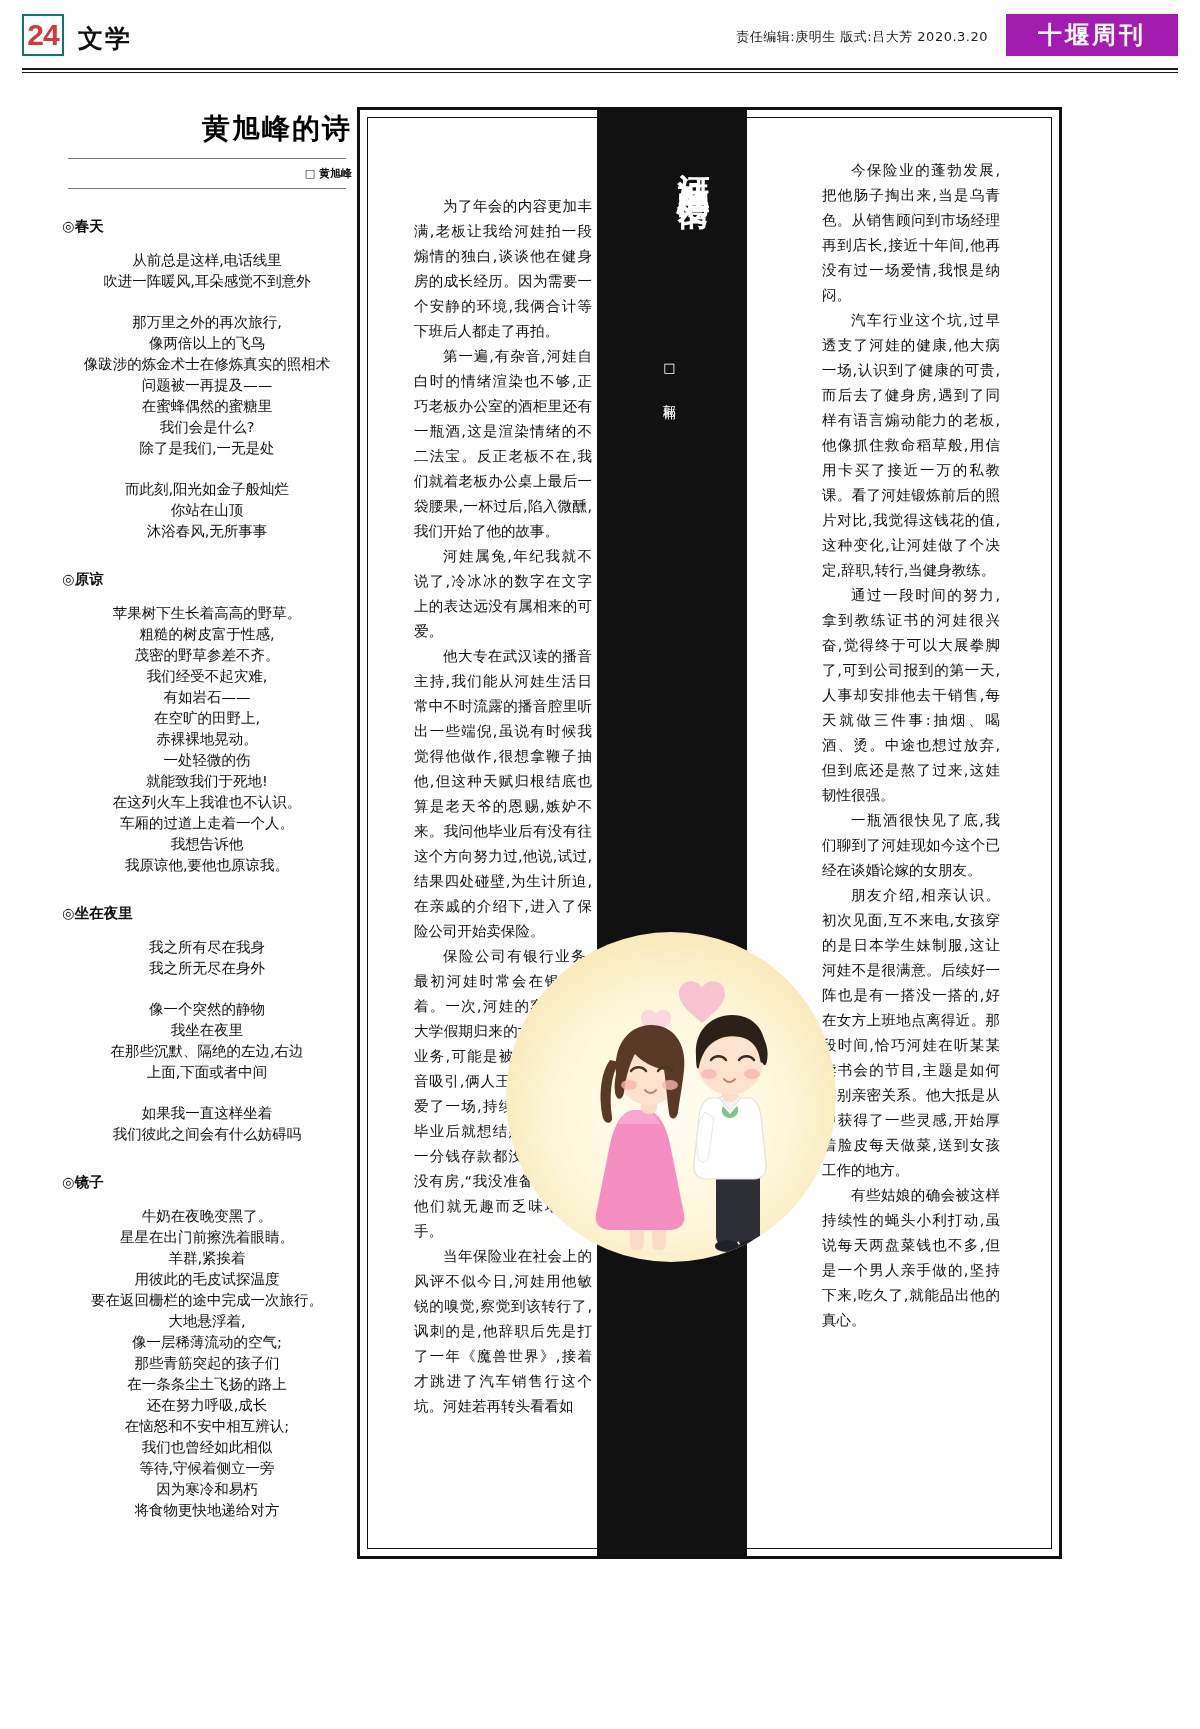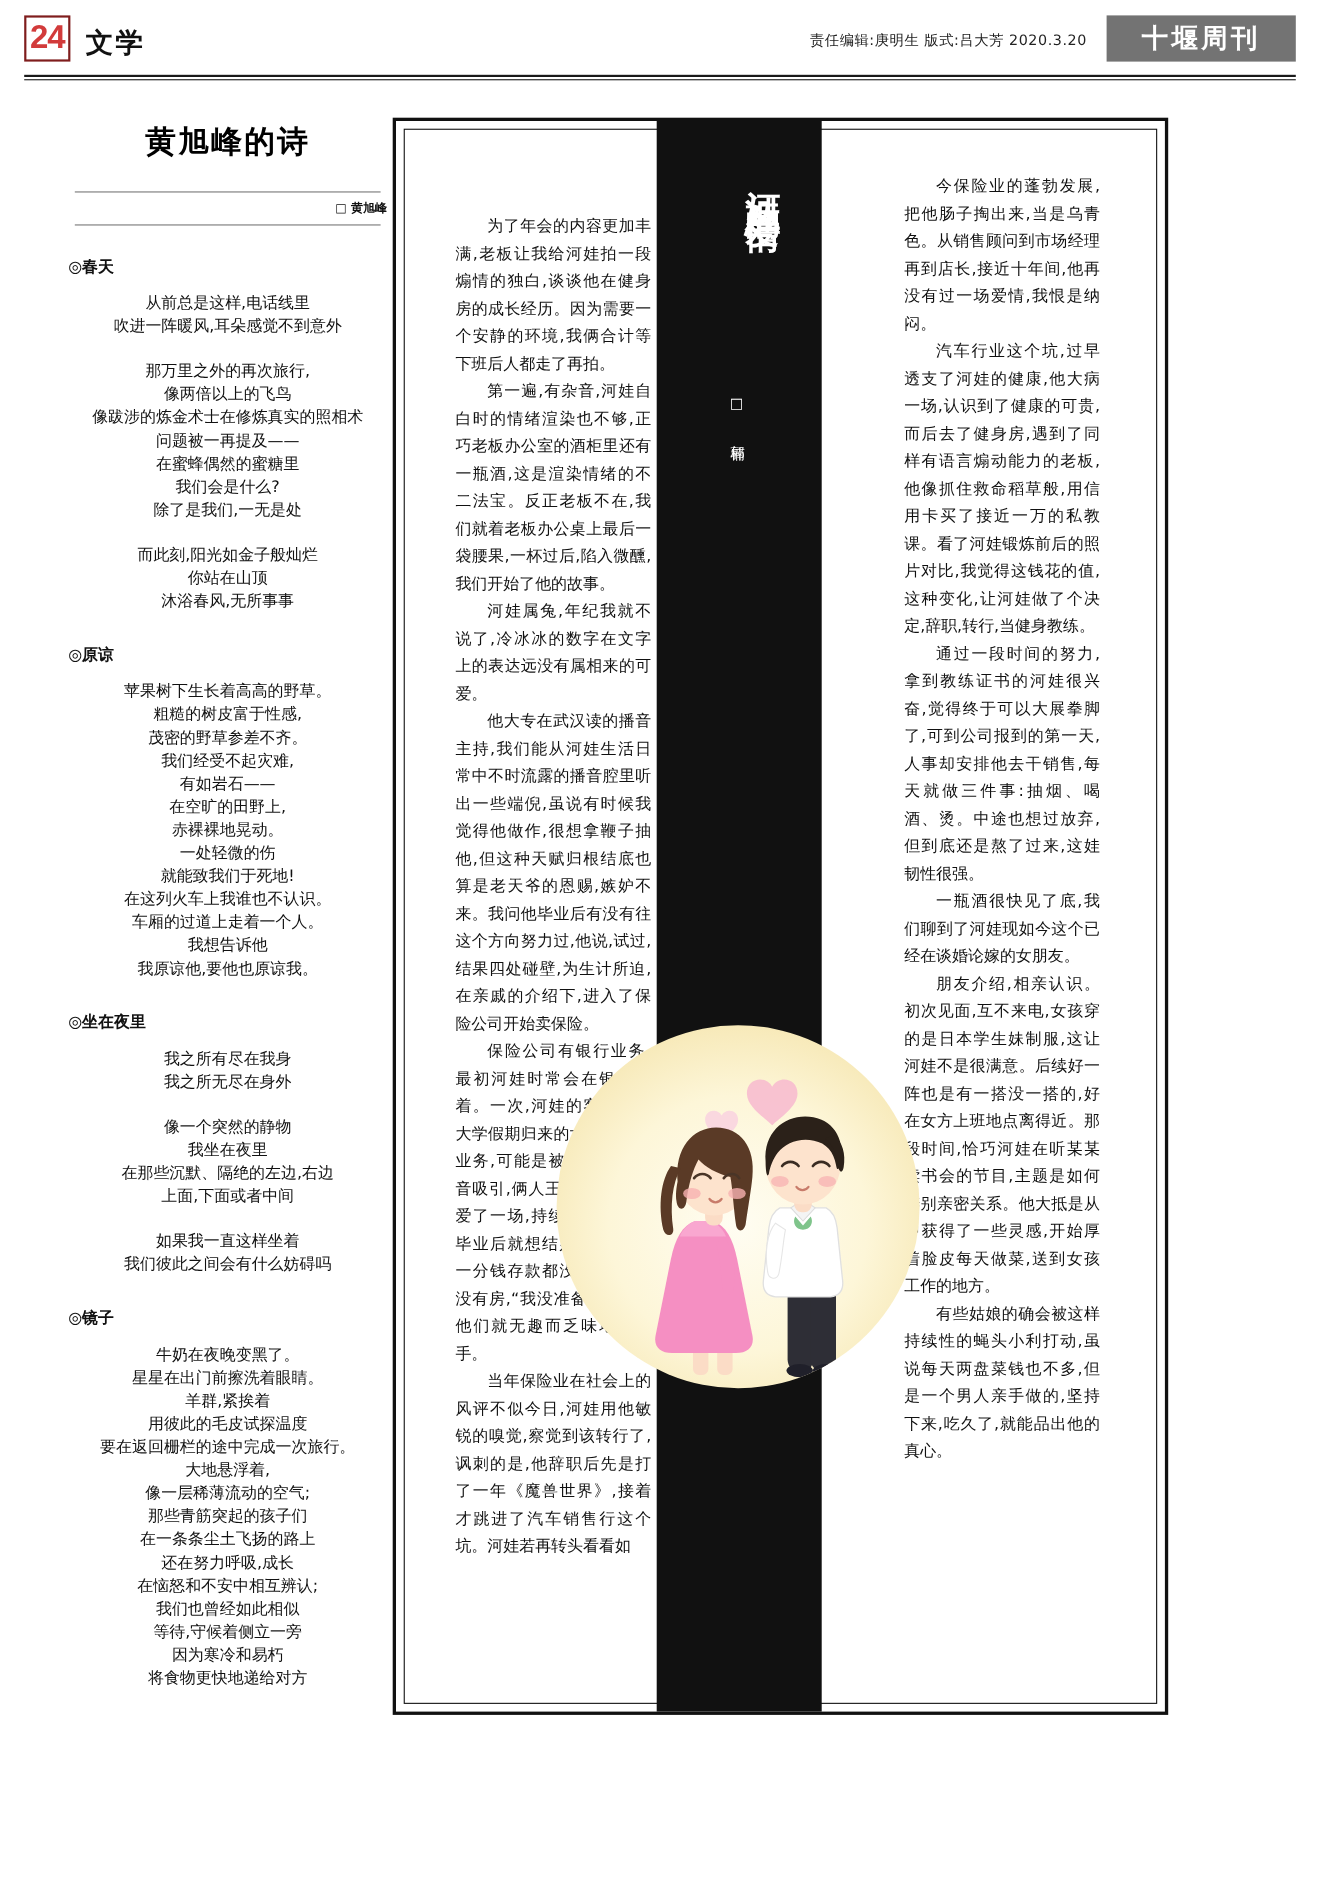--- a/index.html
+++ b/index.html
@@ -24,21 +24,21 @@
   }
   .header-inner {
     position: absolute;
     left: 22px; right: 22px; top: 14px;
     height: 46px;
   }
   .page-number-box {
     position: absolute;
     left: 0; top: 0;
     width: 42px; height: 42px;
-    border: 2px solid #7f1d1d;
+    border: 2px solid #0f766e;
     color: #d23b3b;
     font-family: "Liberation Sans", sans-serif;
     font-size: 30px;
     font-weight: bold;
     display: flex;
     align-items: center;
     justify-content: center;
     letter-spacing: -1px;
   }
   .section-name {
@@ -58,21 +58,21 @@
     color: #222;
     letter-spacing: 0.5px;
     font-family: "DejaVu Sans", sans-serif;
     white-space: nowrap;
     text-align: center;
   }
   .masthead {
     position: absolute;
     right: 0; top: 0;
     width: 172px; height: 42px;
-    background: #737373;
+    background: #a21caf;
     color: #fff;
     display: flex;
     align-items: center;
     justify-content: center;
     font-size: 24px;
     font-weight: bold;
     letter-spacing: 3px;
     font-family: "DejaVu Sans", sans-serif;
     margin-left: 24px;
   }
@@ -92,27 +92,27 @@
   }
 
   
   .poem-col {
     position: absolute;
     left: 62px;
     top: 110px;
     width: 290px;
   }
   .poem-title {
-    text-align: center;
+    text-align: right;
     font-size: 28px;
     font-weight: bold;
     letter-spacing: 2px;
     font-family: Liberation Sans, sans-serif;
     color: #000;
-    margin-bottom: 26px;
+    margin-bottom: 10px;
   }
   .poem-title-rule {
     height: 1px;
     background: #777;
     margin: 0 6px 7px 6px;
   }
   .poem-author {
     text-align: right;
     font-size: 11px;
     font-weight: bold;

